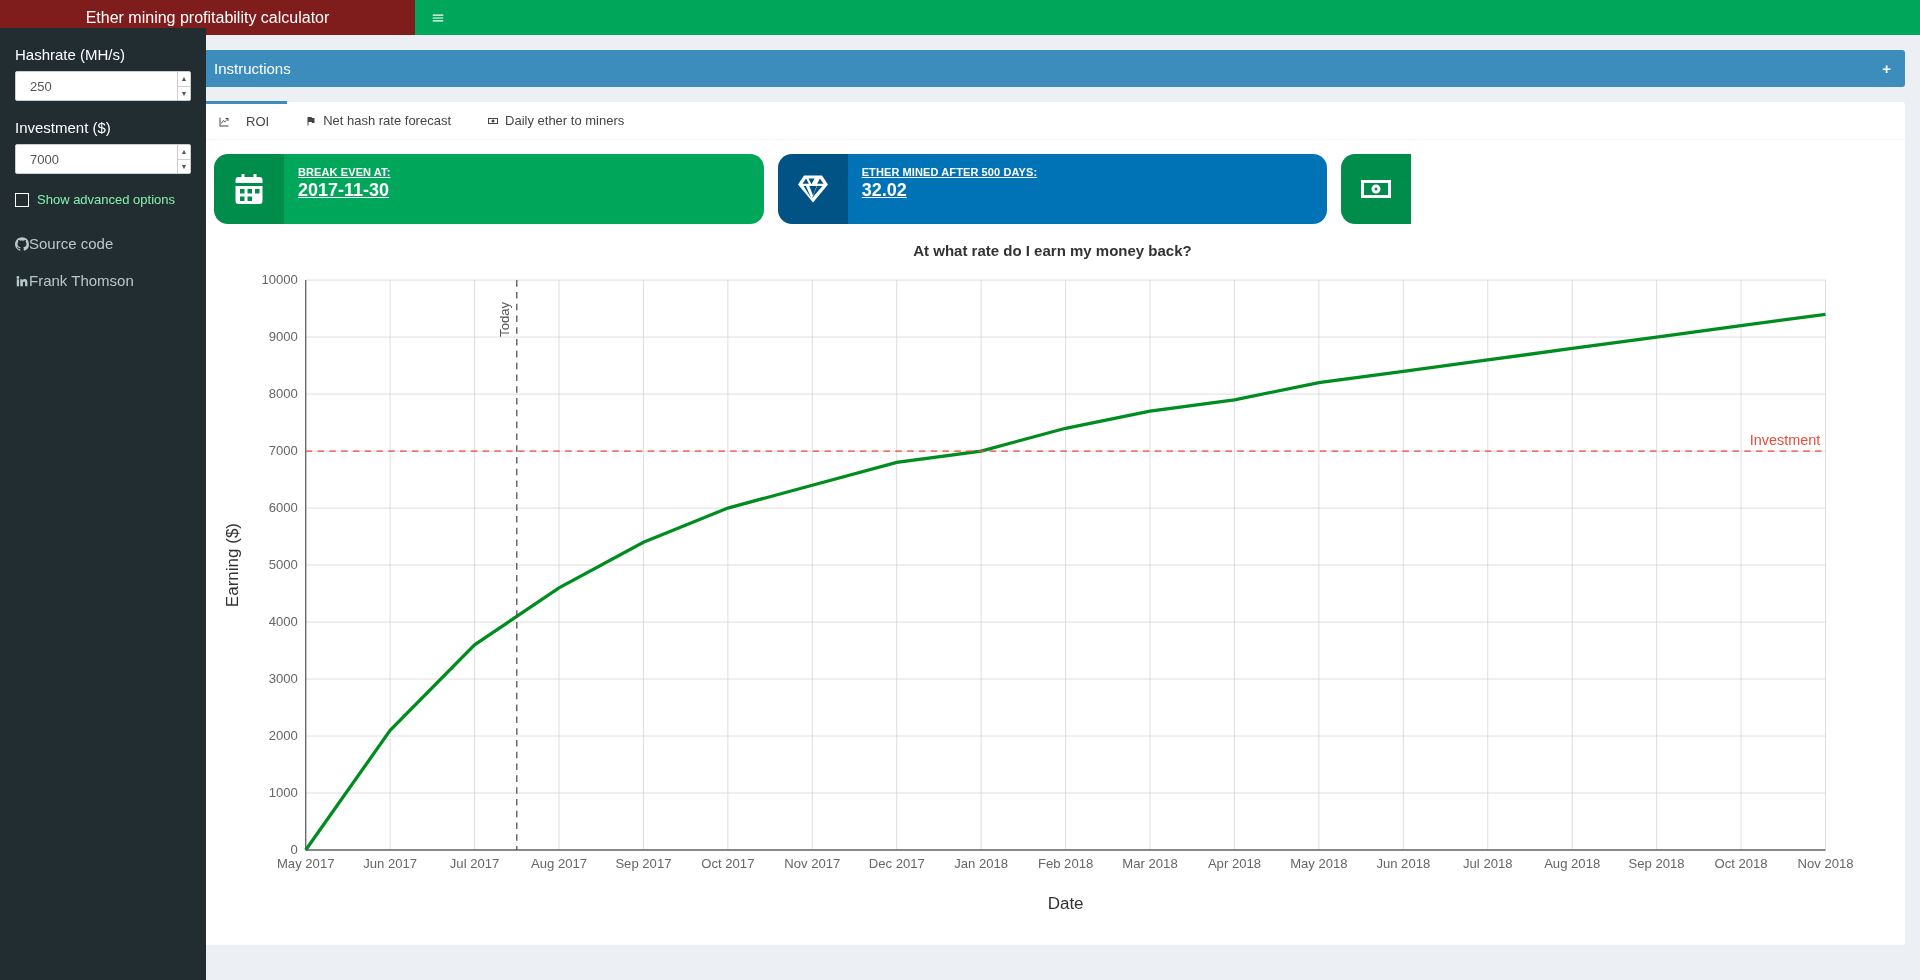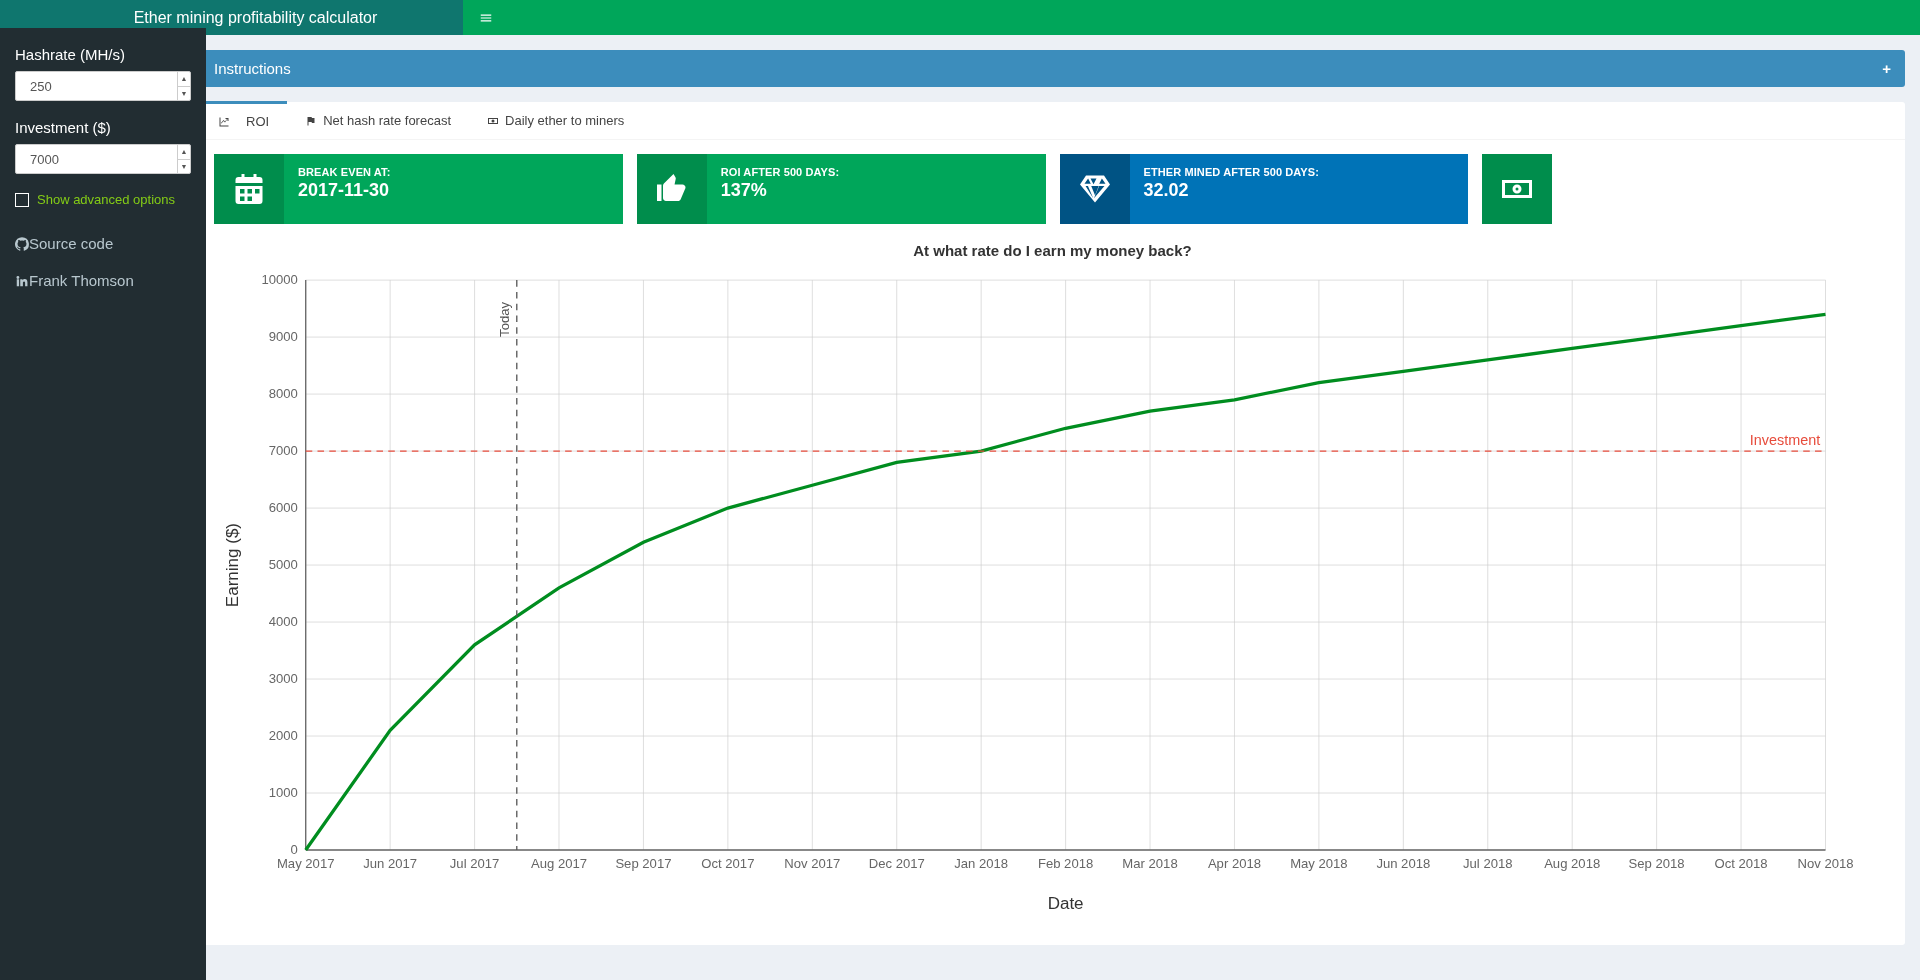--- a/index.html
+++ b/index.html
@@ -1,40 +1,40 @@
 <!DOCTYPE html>
 <html><head>
 <meta charset="utf-8">
 <style>
   html,body{margin:0;padding:0;font-family:"Helvetica Neue",Helvetica,Arial,sans-serif;font-size:14px;color:#333;background:#ecf0f5;}
   .header{height:35px;background:#00a65a;display:flex;align-items:stretch;color:#fff;}
-  .logo{width:415px;background:#0f766e;display:flex;align-items:center;justify-content:center;font-size:16px;padding-left:48px;}
+  .logo{width:415px;background:#7f1d1d;display:flex;align-items:center;justify-content:center;font-size:16px;}
   .hamburger{width:45px;display:flex;align-items:center;justify-content:center;cursor:pointer;font-size:16px;}
   .hamburger svg{width:14px;height:14px;fill:#fff;}
   .sidebar{position:fixed;top:28px;left:0;bottom:0;width:206px;background:#222d32;color:#b8c7ce;padding:10px 15px;box-sizing:border-box;}
   .sidebar label.title{display:block;color:#fff;font-size:15px;margin:8px 0 8px 0;}
   .sidebar .num-wrap{position:relative;background:#fff;border:1px solid #ccc;border-radius:2px;display:flex;align-items:center;height:28px;margin-bottom:18px;}
   .sidebar .num-wrap input{border:0;outline:0;width:100%;padding:4px 14px;font-size:13px;color:#555;}
   .sidebar .num-wrap .spin{width:16px;border-left:1px solid #ccc;display:flex;flex-direction:column;height:100%;}
   .sidebar .num-wrap .spin div{flex:1;display:flex;align-items:center;justify-content:center;font-size:7px;color:#555;cursor:pointer;}
   .sidebar .num-wrap .spin div:first-child{border-bottom:1px solid #ccc;}
-  .sidebar .chk-row{display:flex;align-items:center;gap:8px;color:#84cc16;font-size:13px;margin:10px 0 18px 0;cursor:pointer;}
+  .sidebar .chk-row{display:flex;align-items:center;gap:8px;color:#86efac;font-size:13px;margin:10px 0 18px 0;cursor:pointer;}
   .sidebar .chk-row .box{width:12px;height:12px;border:1px solid #fff;display:inline-block;}
   .sidebar .link-row{display:flex;align-items:center;color:#b8c7ce;font-size:15px;padding:10px 0;cursor:pointer;}
   .sidebar .link-row svg{width:14px;height:14px;fill:#b8c7ce;}
   .content{margin-left:185px;padding:15px;}
   .instructions-bar{background:#3c8dbc;color:#fff;border-radius:3px;padding:10px 14px;display:flex;align-items:center;justify-content:space-between;font-size:15px;cursor:pointer;}
   .instructions-bar .plus{font-size:15px;font-weight:bold;}
   .panel{background:#fff;margin-top:15px;border-radius:3px;}
   .tabs{display:flex;border-bottom:1px solid #f4f4f4;}
   .tabs .tab{padding:10px 18px;font-size:13px;color:#444;cursor:pointer;display:flex;align-items:center;gap:6px;}
   .tabs .tab svg{width:12px;height:12px;fill:#444;}
   .tabs .tab.active{border-top:3px solid #3c8dbc;margin-top:-1px;color:#444;gap:16px;}
   .cards{display:flex;gap:14px;padding:14px;}
-  .card{flex:1;display:flex;color:#fff;border-radius:0;overflow:hidden;min-height:70px;}
+  .card{flex:1;display:flex;color:#fff;border-radius:14px;overflow:hidden;min-height:70px;text-decoration:underline;}
   .card .icon-part{width:70px;display:flex;align-items:center;justify-content:center;}
   .card .icon-part svg{width:36px;height:36px;fill:#fff;}
   .card .text-part{flex:1;padding:12px 14px;}
   .card .text-part .t1{font-size:11px;font-weight:600;letter-spacing:.1px;}
   .card .text-part .t2{font-size:18px;font-weight:700;margin-top:2px;}
   .c-green .icon-part{background:#008d4c;} .c-green .text-part{background:#00a65a;}
   .c-blue  .icon-part{background:#005384;} .c-blue  .text-part{background:#0073b7;}
   .chart-area{padding:0 14px 20px 14px;}
   .chart-title{text-align:center;font-weight:700;font-size:15px;color:#333;margin:4px 0 8px 0;}
   svg text{font-family:"Helvetica Neue",Helvetica,Arial,sans-serif;}
@@ -121,31 +121,20 @@
     <div class="cards">
       <div class="card c-green">
         <div class="icon-part">
             <svg viewBox="0 0 24 24">
               <path d="M7 2v2H5a2 2 0 0 0-2 2v2h18V6a2 2 0 0 0-2-2h-2V2h-2v2H9V2zm-4 8v10a2 2 0 0 0 2 2h14a2 2 0 0 0 2-2V10zm3 2h3v3H6zm5 0h3v3h-3zm5 0h3v3h-3zM6 17h3v3H6zm5 0h3v3h-3z"></path>
             </svg>
           </div>
         <div class="text-part">
           <div class="t1">BREAK EVEN AT:</div>
           <div class="t2">2017-11-30</div>
-        </div>
-      </div>
-      <div class="card c-green">
-        <div class="icon-part">
-            <svg viewBox="0 0 24 24">
-              <path d="M2 20h3V9H2zm19-9c0-1.1-.9-2-2-2h-5.3l.8-3.8v-.3c0-.4-.2-.8-.4-1.1L13 2 6.6 8.4C6.2 8.8 6 9.3 6 9.8V18c0 1.1.9 2 2 2h8c.8 0 1.5-.5 1.8-1.2l2.9-6.8c.2-.3.3-.6.3-1z"></path>
-            </svg>
-          </div>
-        <div class="text-part">
-          <div class="t1">ROI AFTER 500 DAYS:</div>
-          <div class="t2">137%</div>
         </div>
       </div>
       <div class="card c-blue">
         <div class="icon-part">
             <svg viewBox="0 0 24 24">
               <path d="M6 3h12l4 6-10 12L2 9zm1.4 2L5 8.5h4.2L7.4 5zm9.2 0-1.8 3.5H19L16.6 5zM9 5l2 3.9L13 5zm-3.3 5 5.1 8.2L7.3 10zm12.6 0h-3.5l-3.5 8.2zM9.5 10l2.5 6.2L14.5 10z"></path>
             </svg>
           </div>
         <div class="text-part">
           <div class="t1">ETHER MINED AFTER 500 DAYS:</div>

